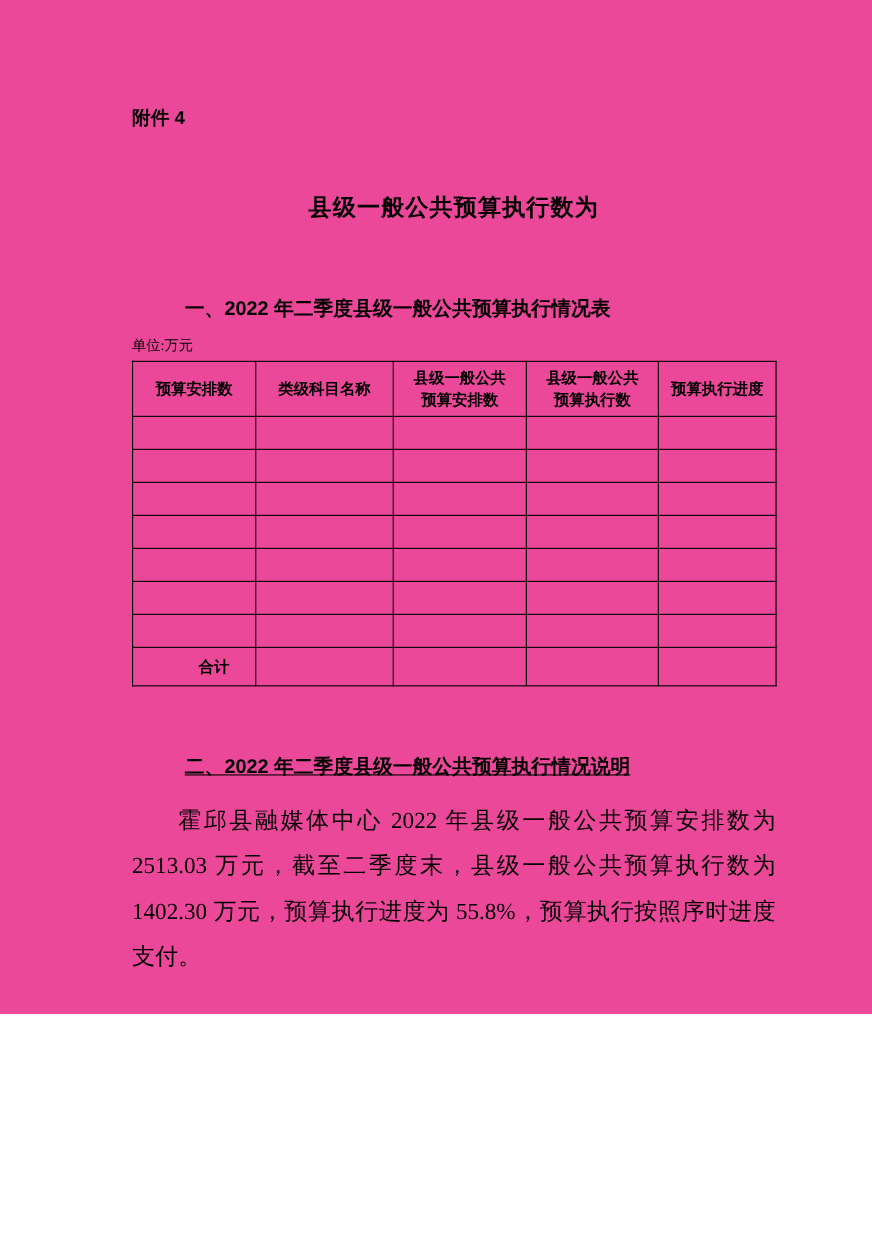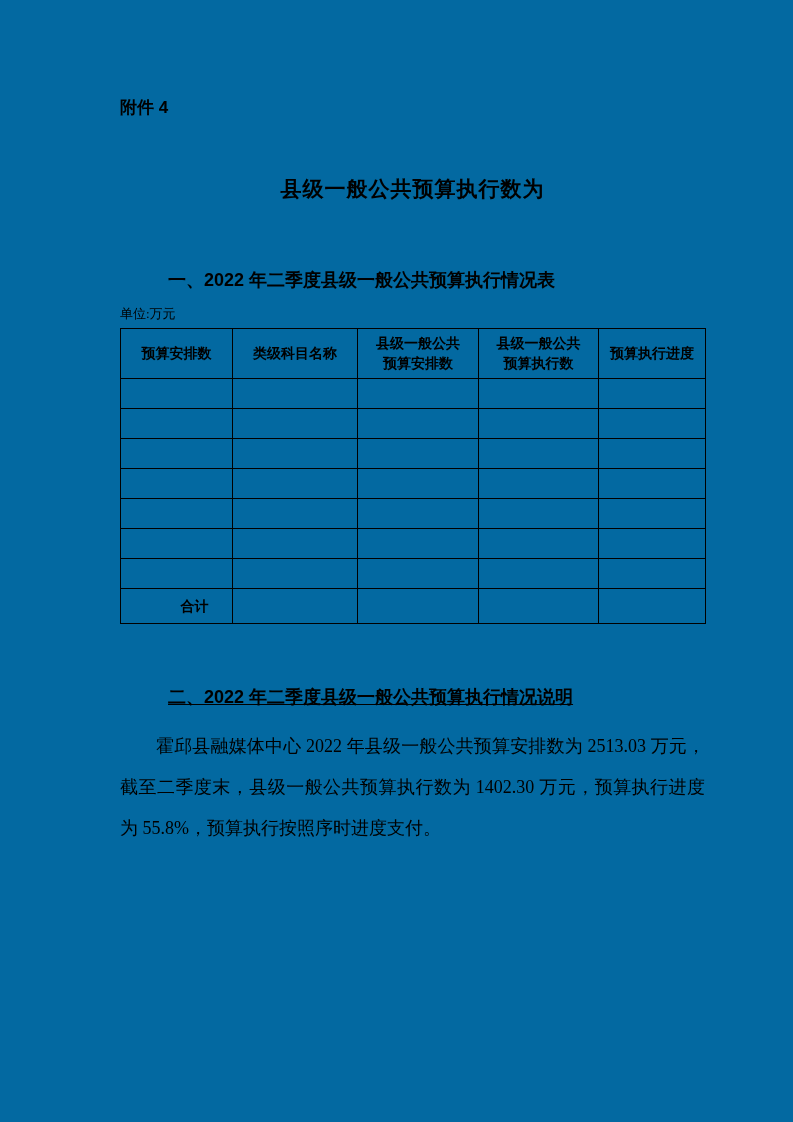--- a/index.html
+++ b/index.html
@@ -3,22 +3,22 @@
 <meta charset="utf-8">
 <style>
   html, body {
     margin: 0;
     padding: 0;
     background: #ffffff;
   }
   .page {
     position: relative;
     width: 793px;
-    height: 1122px;
-    background: #0369a1;
+    height: 922px;
+    background: #ec4899;
     color: #000000;
     box-sizing: border-box;
     padding: 96px 88px 0 120px;
     font-family: "Liberation Serif", serif;
     overflow: hidden;
   }
   .attachment {
     font-family: "Liberation Sans", sans-serif;
     font-weight: bold;
     font-size: 17px;
@@ -82,21 +82,21 @@
   }
   .budget-table tr.total-row td {
     height: 35px;
     font-family: "Liberation Sans", sans-serif;
     font-weight: bold;
     font-size: 14px;
     padding-left: 40px;
   }
   .body-text {
     margin: 16px 0 0 0;
-    font-size: 18px;
+    font-size: 21px;
     line-height: 41px;
     text-align: justify;
     text-indent: 2em;
     font-family: "Liberation Serif", serif;
   }
 </style>
 </head>
 <body>
 
 <div class="page">

